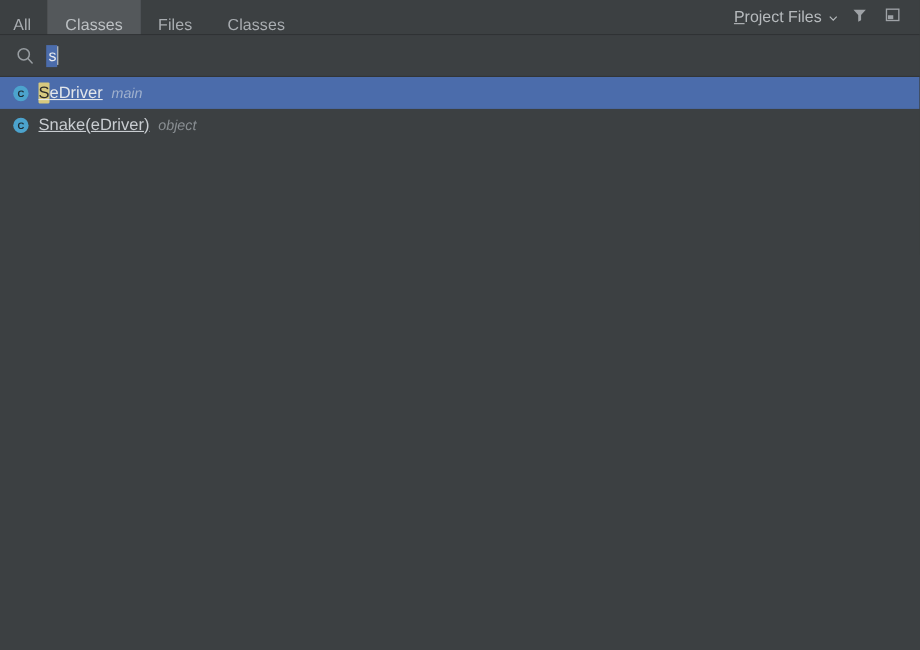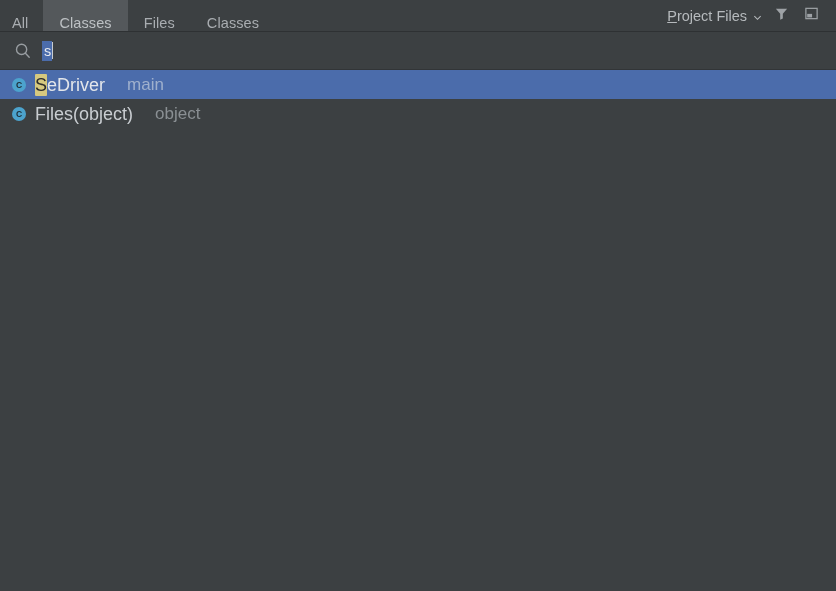--- a/index.html
+++ b/index.html
@@ -151,37 +151,39 @@
   .result-row.selected {
     background: #4b6cab;
   }
   .class-icon {
     width: 16px;
     height: 16px;
     flex: 0 0 auto;
     margin-right: 8px;
   }
   .row-text {
-    font-size: 18px;
+    font-size: 15px;
     color: #c9cdd1;
     white-space: nowrap;
     line-height: 18px;
+    text-decoration: underline;
   }
   .result-row.selected .row-text { color: #e3e6ea; }
   .match-hl {
     background: #d6c97f;
     color: #2b2b2b;
     border-radius: 1px;
     padding: 1px 0 1px 0;
   }
   .row-sub {
-    font-size: 17px;
+    font-size: 13px;
     color: #8a8f93;
-    margin-left: 22px;
-    white-space: nowrap;
+    margin-left: 8px;
+    white-space: nowrap;
+    font-style: italic;
   }
   .result-row.selected .row-sub { color: #9fb0cd; }
 </style>
 </head>
 <body>
 
 <div id="app">
 
   <div class="header">
 
@@ -257,19 +259,19 @@
       <span class="row-sub">main</span>
     </div>
 
     <div class="result-row">
       <span class="class-icon">
         <svg width="16" height="16" viewBox="0 0 16 16">
           <circle cx="8" cy="8" r="7" fill="#4ca3cd"></circle>
           <text x="8" y="11.4" text-anchor="middle" font-family="Liberation Sans, sans-serif" font-size="8.6" font-weight="bold" fill="#1d2b33">C</text>
         </svg>
       </span>
-      <span class="row-text">Files(object)</span>
+      <span class="row-text">Snake(eDriver)</span>
       <span class="row-sub">object</span>
     </div>
 
   </div>
 
 </div>
 
 </body></html>

